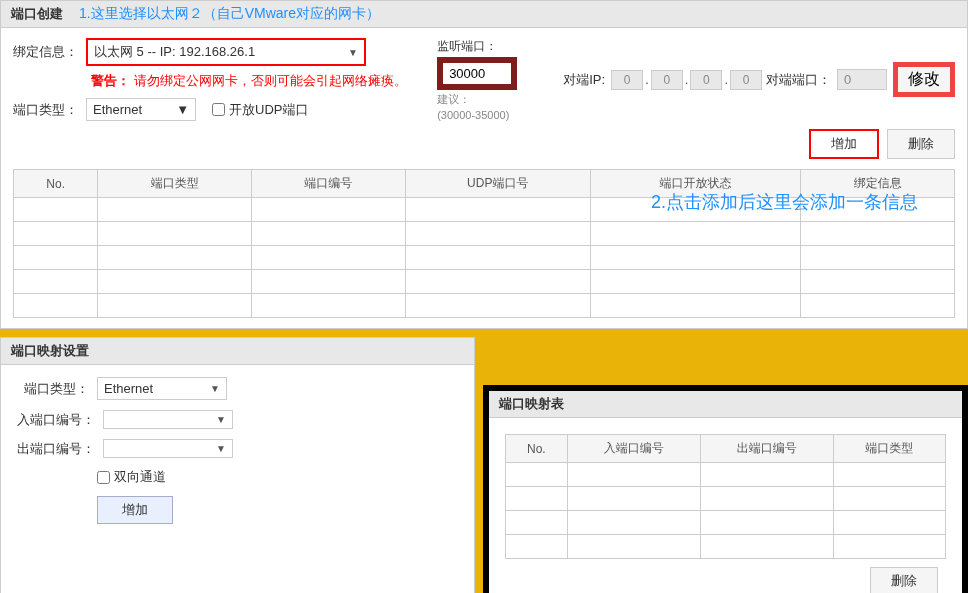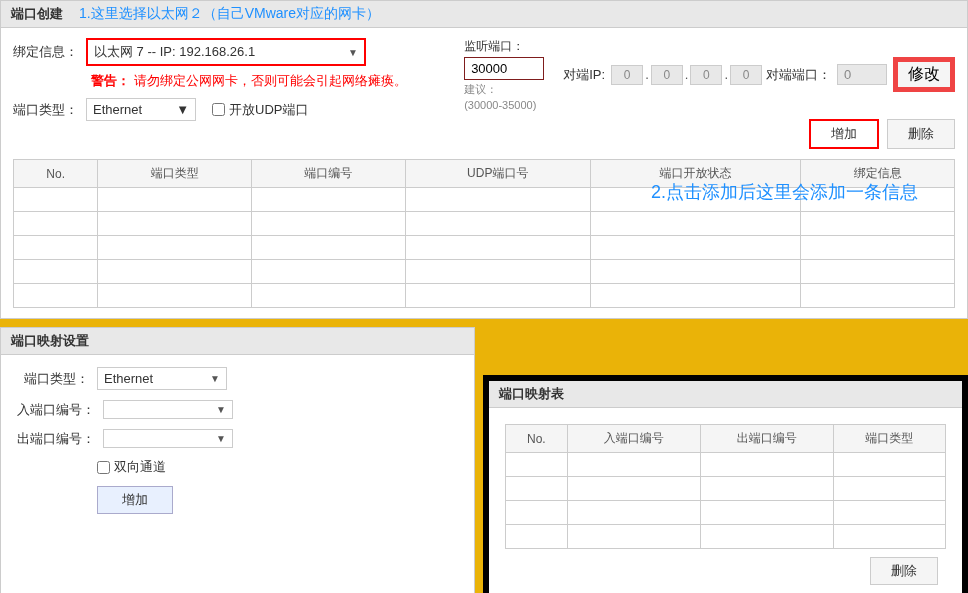--- a/index.html
+++ b/index.html
@@ -119,37 +119,37 @@
 
     
     .right-panel {
       display: flex;
       flex-direction: column;
       min-width: 320px;
     }
 
     .right-top {
       display: flex;
-      gap: 1px;
+      gap: 28px;
       margin-bottom: 4px;
     }
 
     .monitor-box {
       display: flex;
       flex-direction: column;
     }
 
     .monitor-label {
       color: #333;
       font-size: 12px;
       margin-bottom: 2px;
     }
 
     .monitor-input {
-      border: 1px solid #7f1d1d;
+      border: 6px solid #7f1d1d;
       padding: 3px 6px;
       width: 80px;
       font-size: 13px;
       background: #fff;
     }
 
     .monitor-suggest {
       font-size: 11px;
       color: #888;
       margin-top: 2px;
@@ -373,21 +373,21 @@
       <span style="color:#1e90ff; font-weight:normal; font-size:14px;">1.这里选择以太网２（自己VMware对应的网卡）</span>
     </div>
     <div class="top-content">
       <div class="top-row">
 
         <div class="left-panel">
 
           <div class="bind-row">
             <span class="label">绑定信息：</span>
             <div class="dropdown-wide">
-              <span>以太网 7 -- IP: 192.168.26.1</span>
+              <span>以太网 5 -- IP: 192.168.26.1</span>
               <span class="arrow">▼</span>
             </div>
           </div>
 
           <div class="warning-row">
             <span class="warning-label">警告：</span>
             <span class="warning-text">请勿绑定公网网卡，否则可能会引起网络瘫痪。</span>
           </div>
 
           <div class="type-row">

